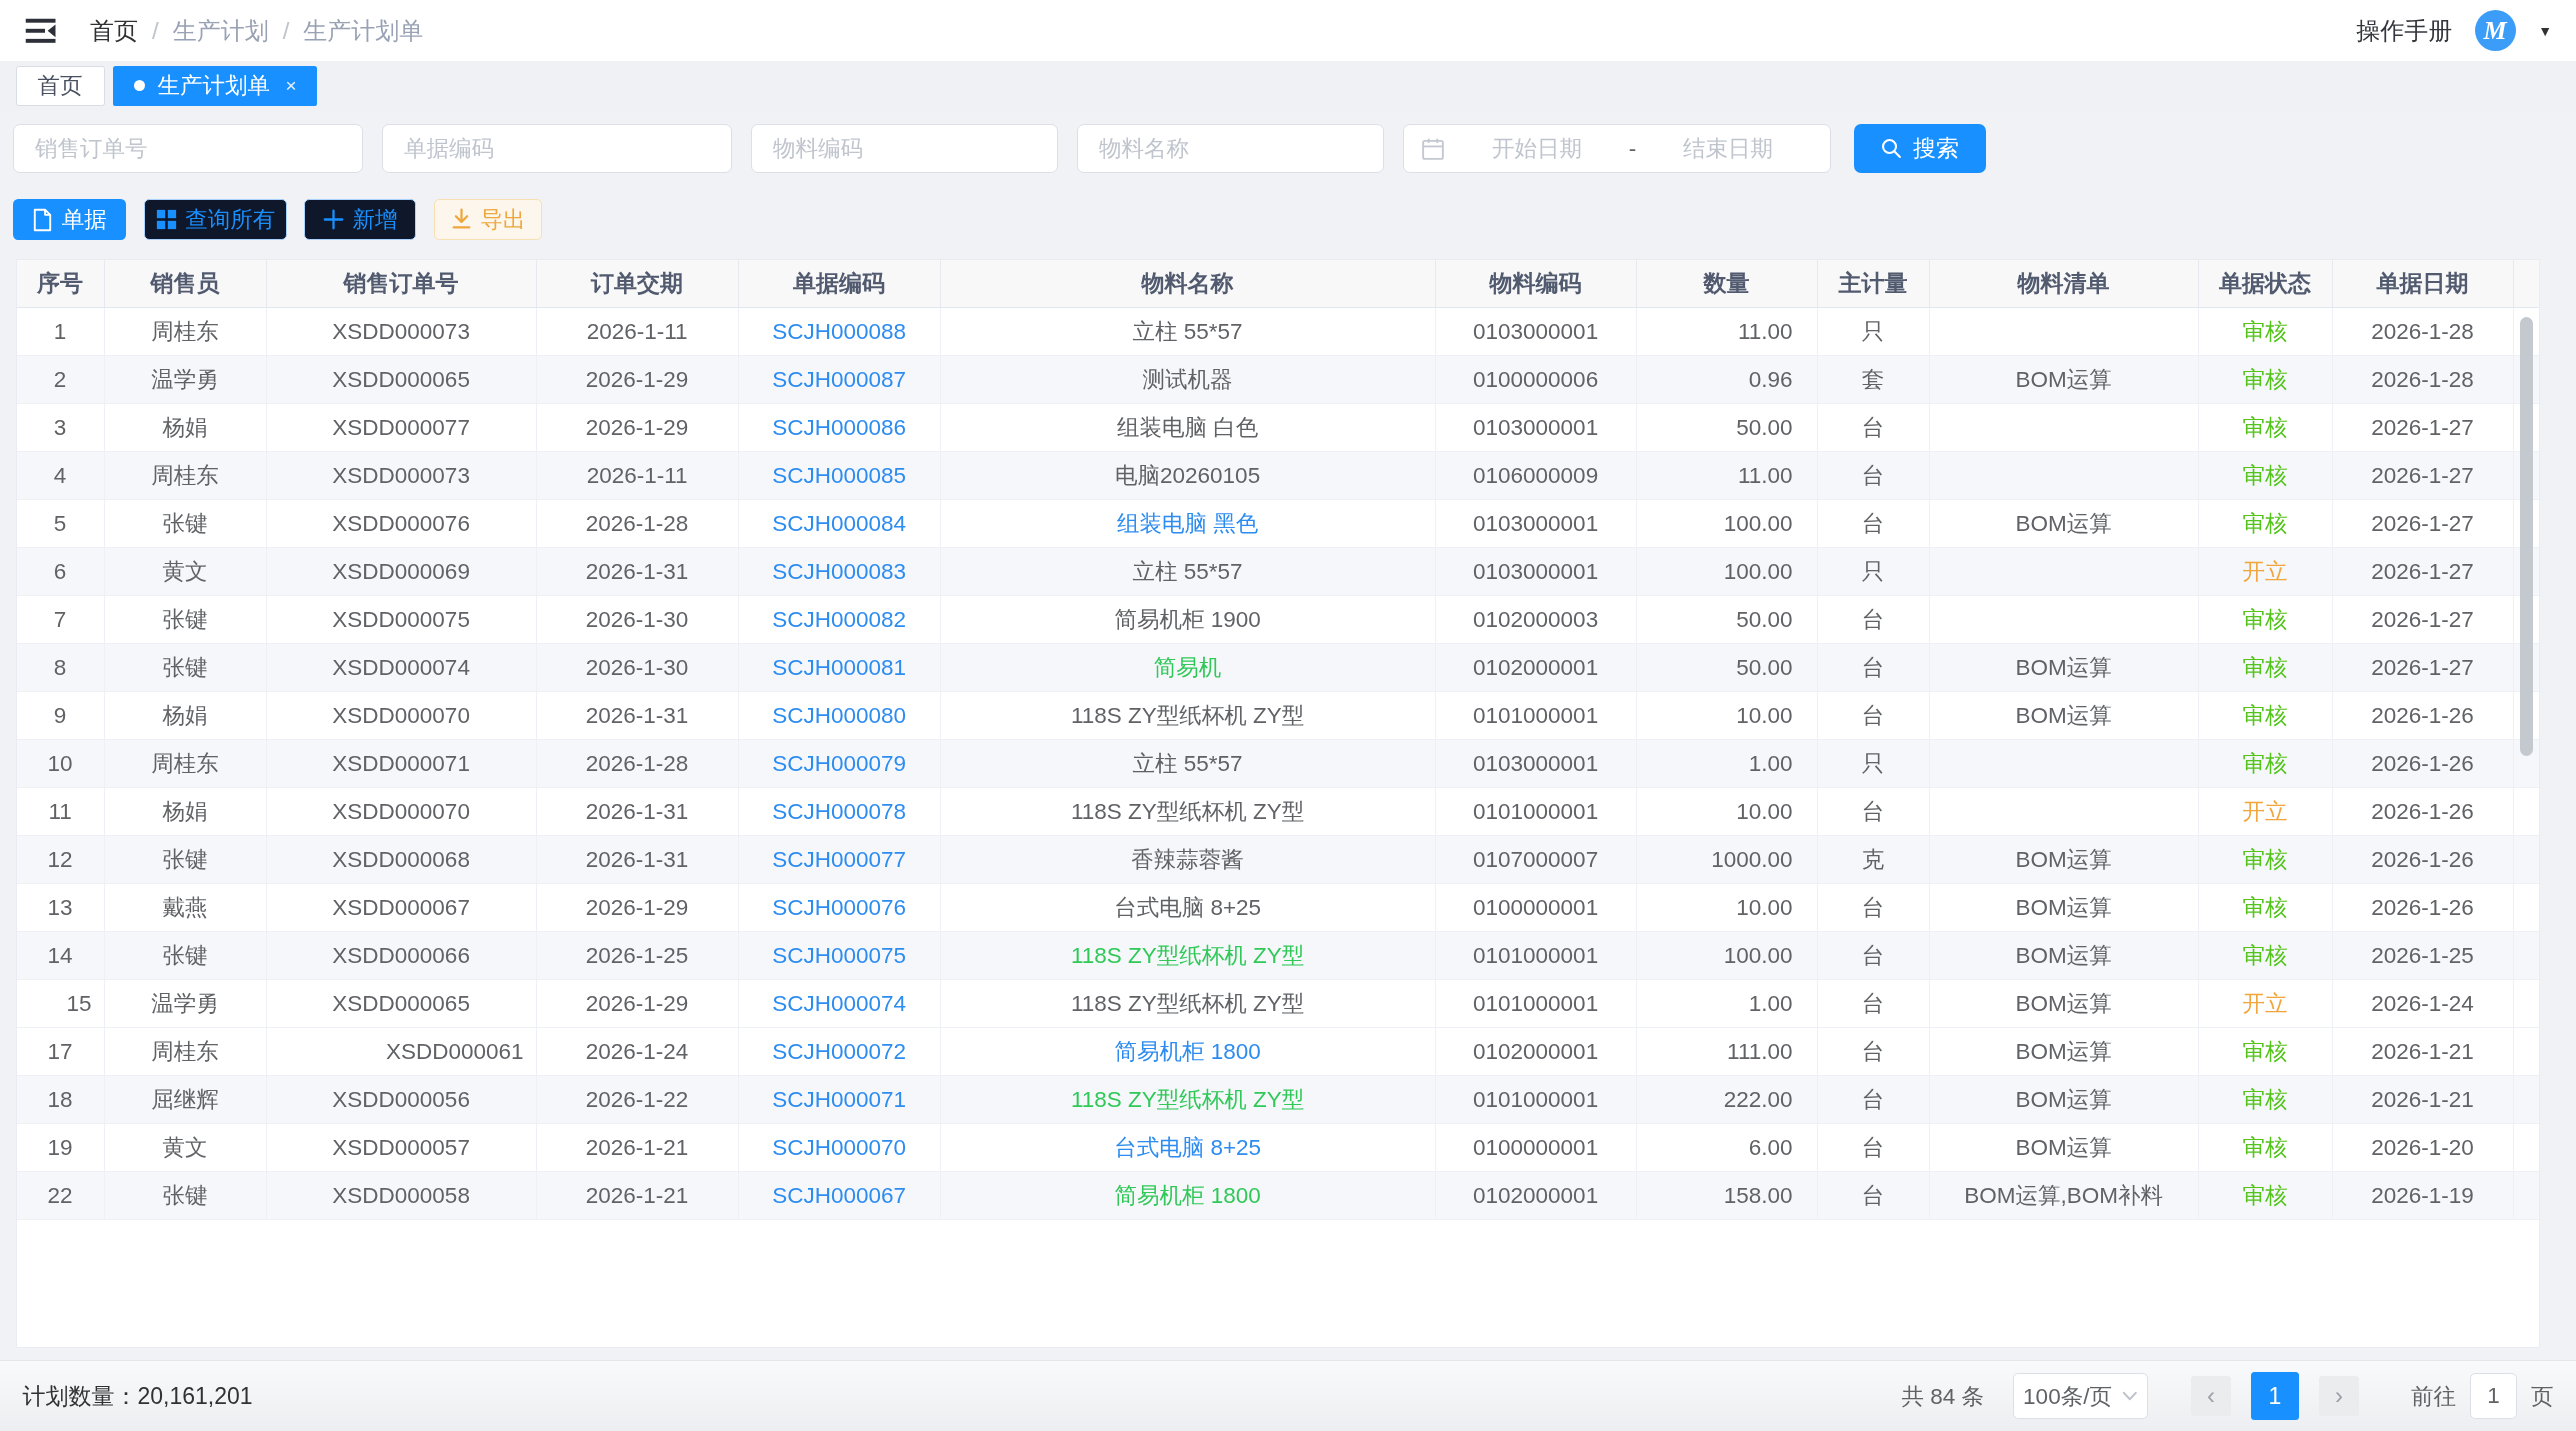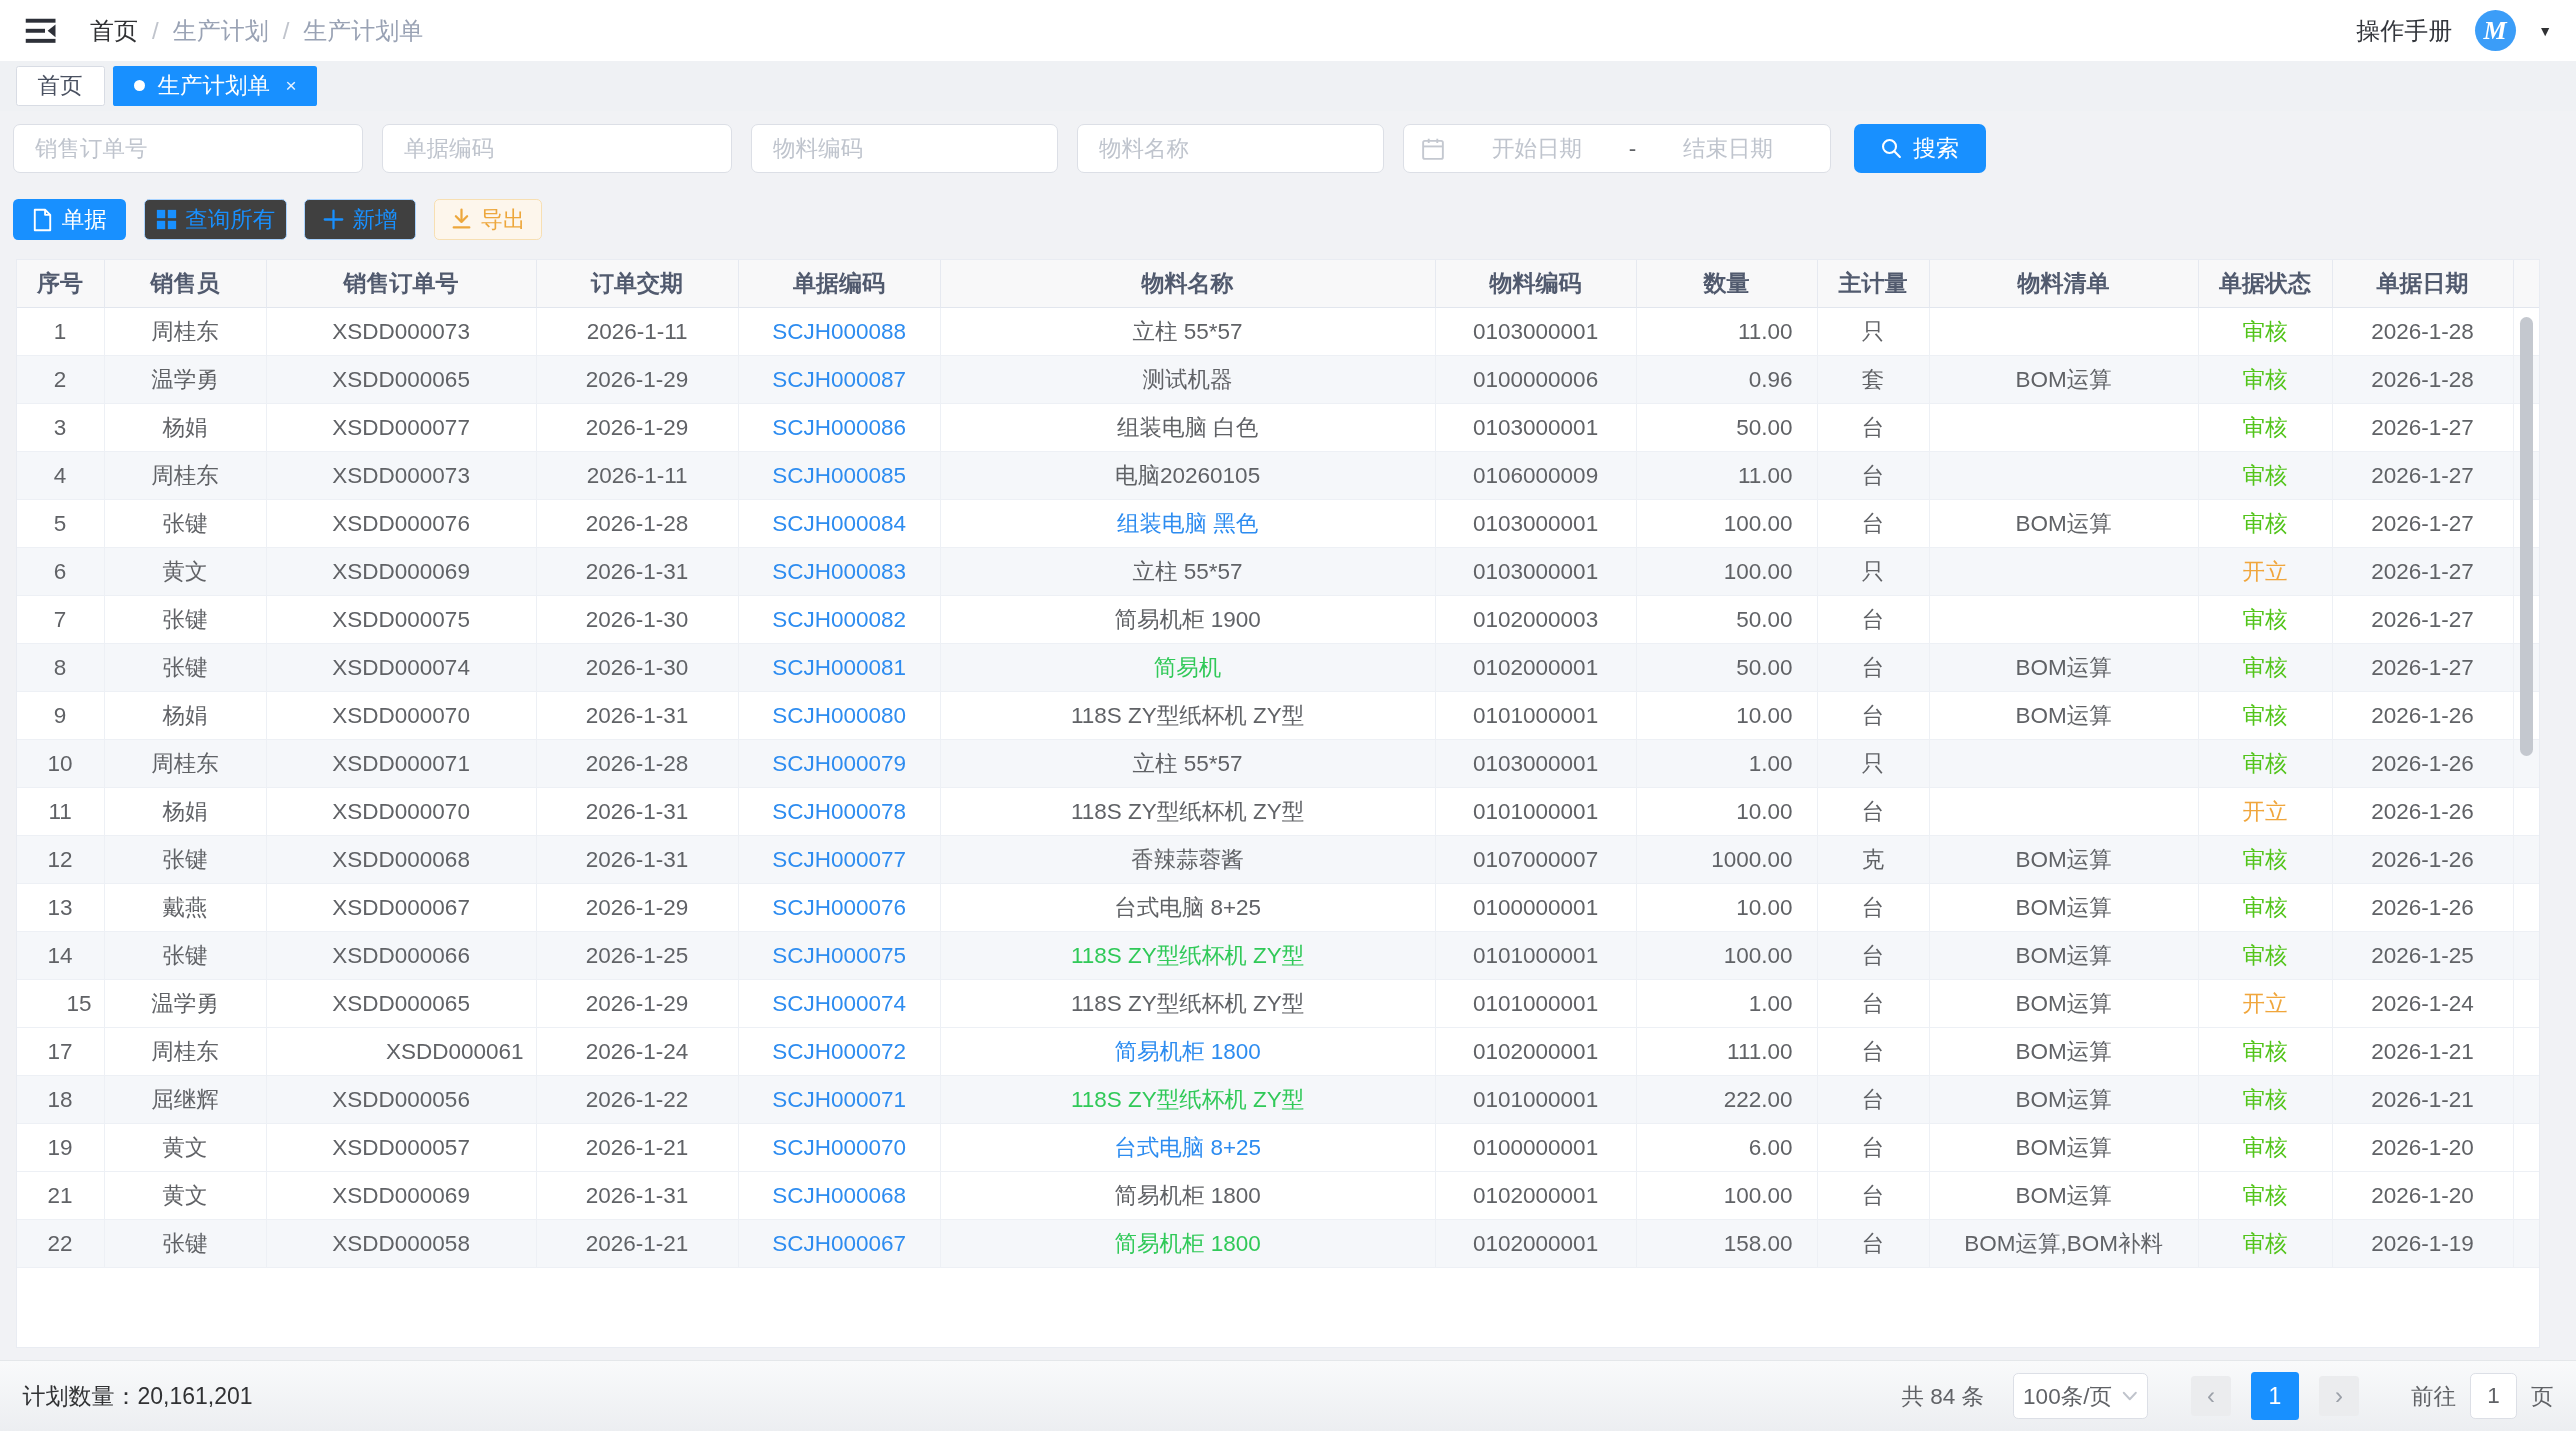--- a/index.html
+++ b/index.html
@@ -44,21 +44,21 @@
   .daterange .ph { font-size:22.5px; color:#bfc4cd; flex:1; text-align:center; }
   .daterange .sep { font-size:22.5px; color:#606266; }
   .search-btn { width:132px; height:49px; background:#1890ff; border:none; border-radius:7px;
     color:#fff; font-size:23px; display:flex; align-items:center; justify-content:center; gap:10.4px; cursor:pointer; }
 
   
   .toolbar { position:absolute; top:199px; left:13px; display:flex; align-items:center; }
   .btn { height:41px; border-radius:5.2px; font-size:22.5px; display:flex; align-items:center;
     justify-content:center; gap:8.6px; cursor:pointer; border:0.9px solid transparent; }
   .btn-primary { width:113px; background:#1890ff; color:#fff; margin-right:18px; }
-  .btn-plain { background:#404040; border-color:#a9d3ff; color:#1890ff; }
+  .btn-plain { background:#0f172a; border-color:#a9d3ff; color:#1890ff; }
   .btn-query { width:143px; margin-right:17.3px; }
   .btn-add { width:112px; margin-right:18px; }
   .btn-export { width:108px; background:#fdf6ec; border-color:#f7dfb2; color:#eda73c; }
 
   
   .table-wrap { position:absolute; top:259px; left:15.6px; width:2524px; height:1089px;
     background:#fff; border:0.9px solid #e9ecf2; overflow:hidden; }
   table { width:2524px; table-layout:fixed; border-collapse:separate; border-spacing:0; }
   th { height:48px; background:#f8f8f9; font-size:23px; font-weight:bold; color:#515a6e;
     border-right:0.9px solid #e6e9f0; border-bottom:0.9px solid #e2e6ee; text-align:center; }
@@ -489,35 +489,20 @@
             <td class="link" style="text-align: center;">SCJH000070</td>
             <td style="text-align: center; color: rgb(45, 140, 240);">台式电脑 8+25</td>
             <td style="text-align: center;">0100000001</td>
             <td class="al-right" style="text-align: right;">6.00</td>
             <td style="text-align: center;">台</td>
             <td style="text-align: center;">BOM运算</td>
             <td style="text-align: center; color: rgb(82, 196, 26);">审核</td>
             <td style="text-align: center;">2026-1-20</td>
             <td></td>
           </tr>
-          <tr class="odd">
-            <td style="text-align: center;">21</td>
-            <td style="text-align: center;">黄文</td>
-            <td style="text-align: center;">XSDD000069</td>
-            <td style="text-align: center;">2026-1-31</td>
-            <td class="link" style="text-align: center;">SCJH000068</td>
-            <td style="text-align: center;">简易机柜 1800</td>
-            <td style="text-align: center;">0102000001</td>
-            <td class="al-right" style="text-align: right;">100.00</td>
-            <td style="text-align: center;">台</td>
-            <td style="text-align: center;">BOM运算</td>
-            <td style="text-align: center; color: rgb(82, 196, 26);">审核</td>
-            <td style="text-align: center;">2026-1-20</td>
-            <td></td>
-          </tr>
           <tr class="even">
             <td style="text-align: center;">22</td>
             <td style="text-align: center;">张键</td>
             <td style="text-align: center;">XSDD000058</td>
             <td style="text-align: center;">2026-1-21</td>
             <td class="link" style="text-align: center;">SCJH000067</td>
             <td style="text-align: center; color: rgb(48, 201, 88);">简易机柜 1800</td>
             <td style="text-align: center;">0102000001</td>
             <td class="al-right" style="text-align: right;">158.00</td>
             <td style="text-align: center;">台</td>

